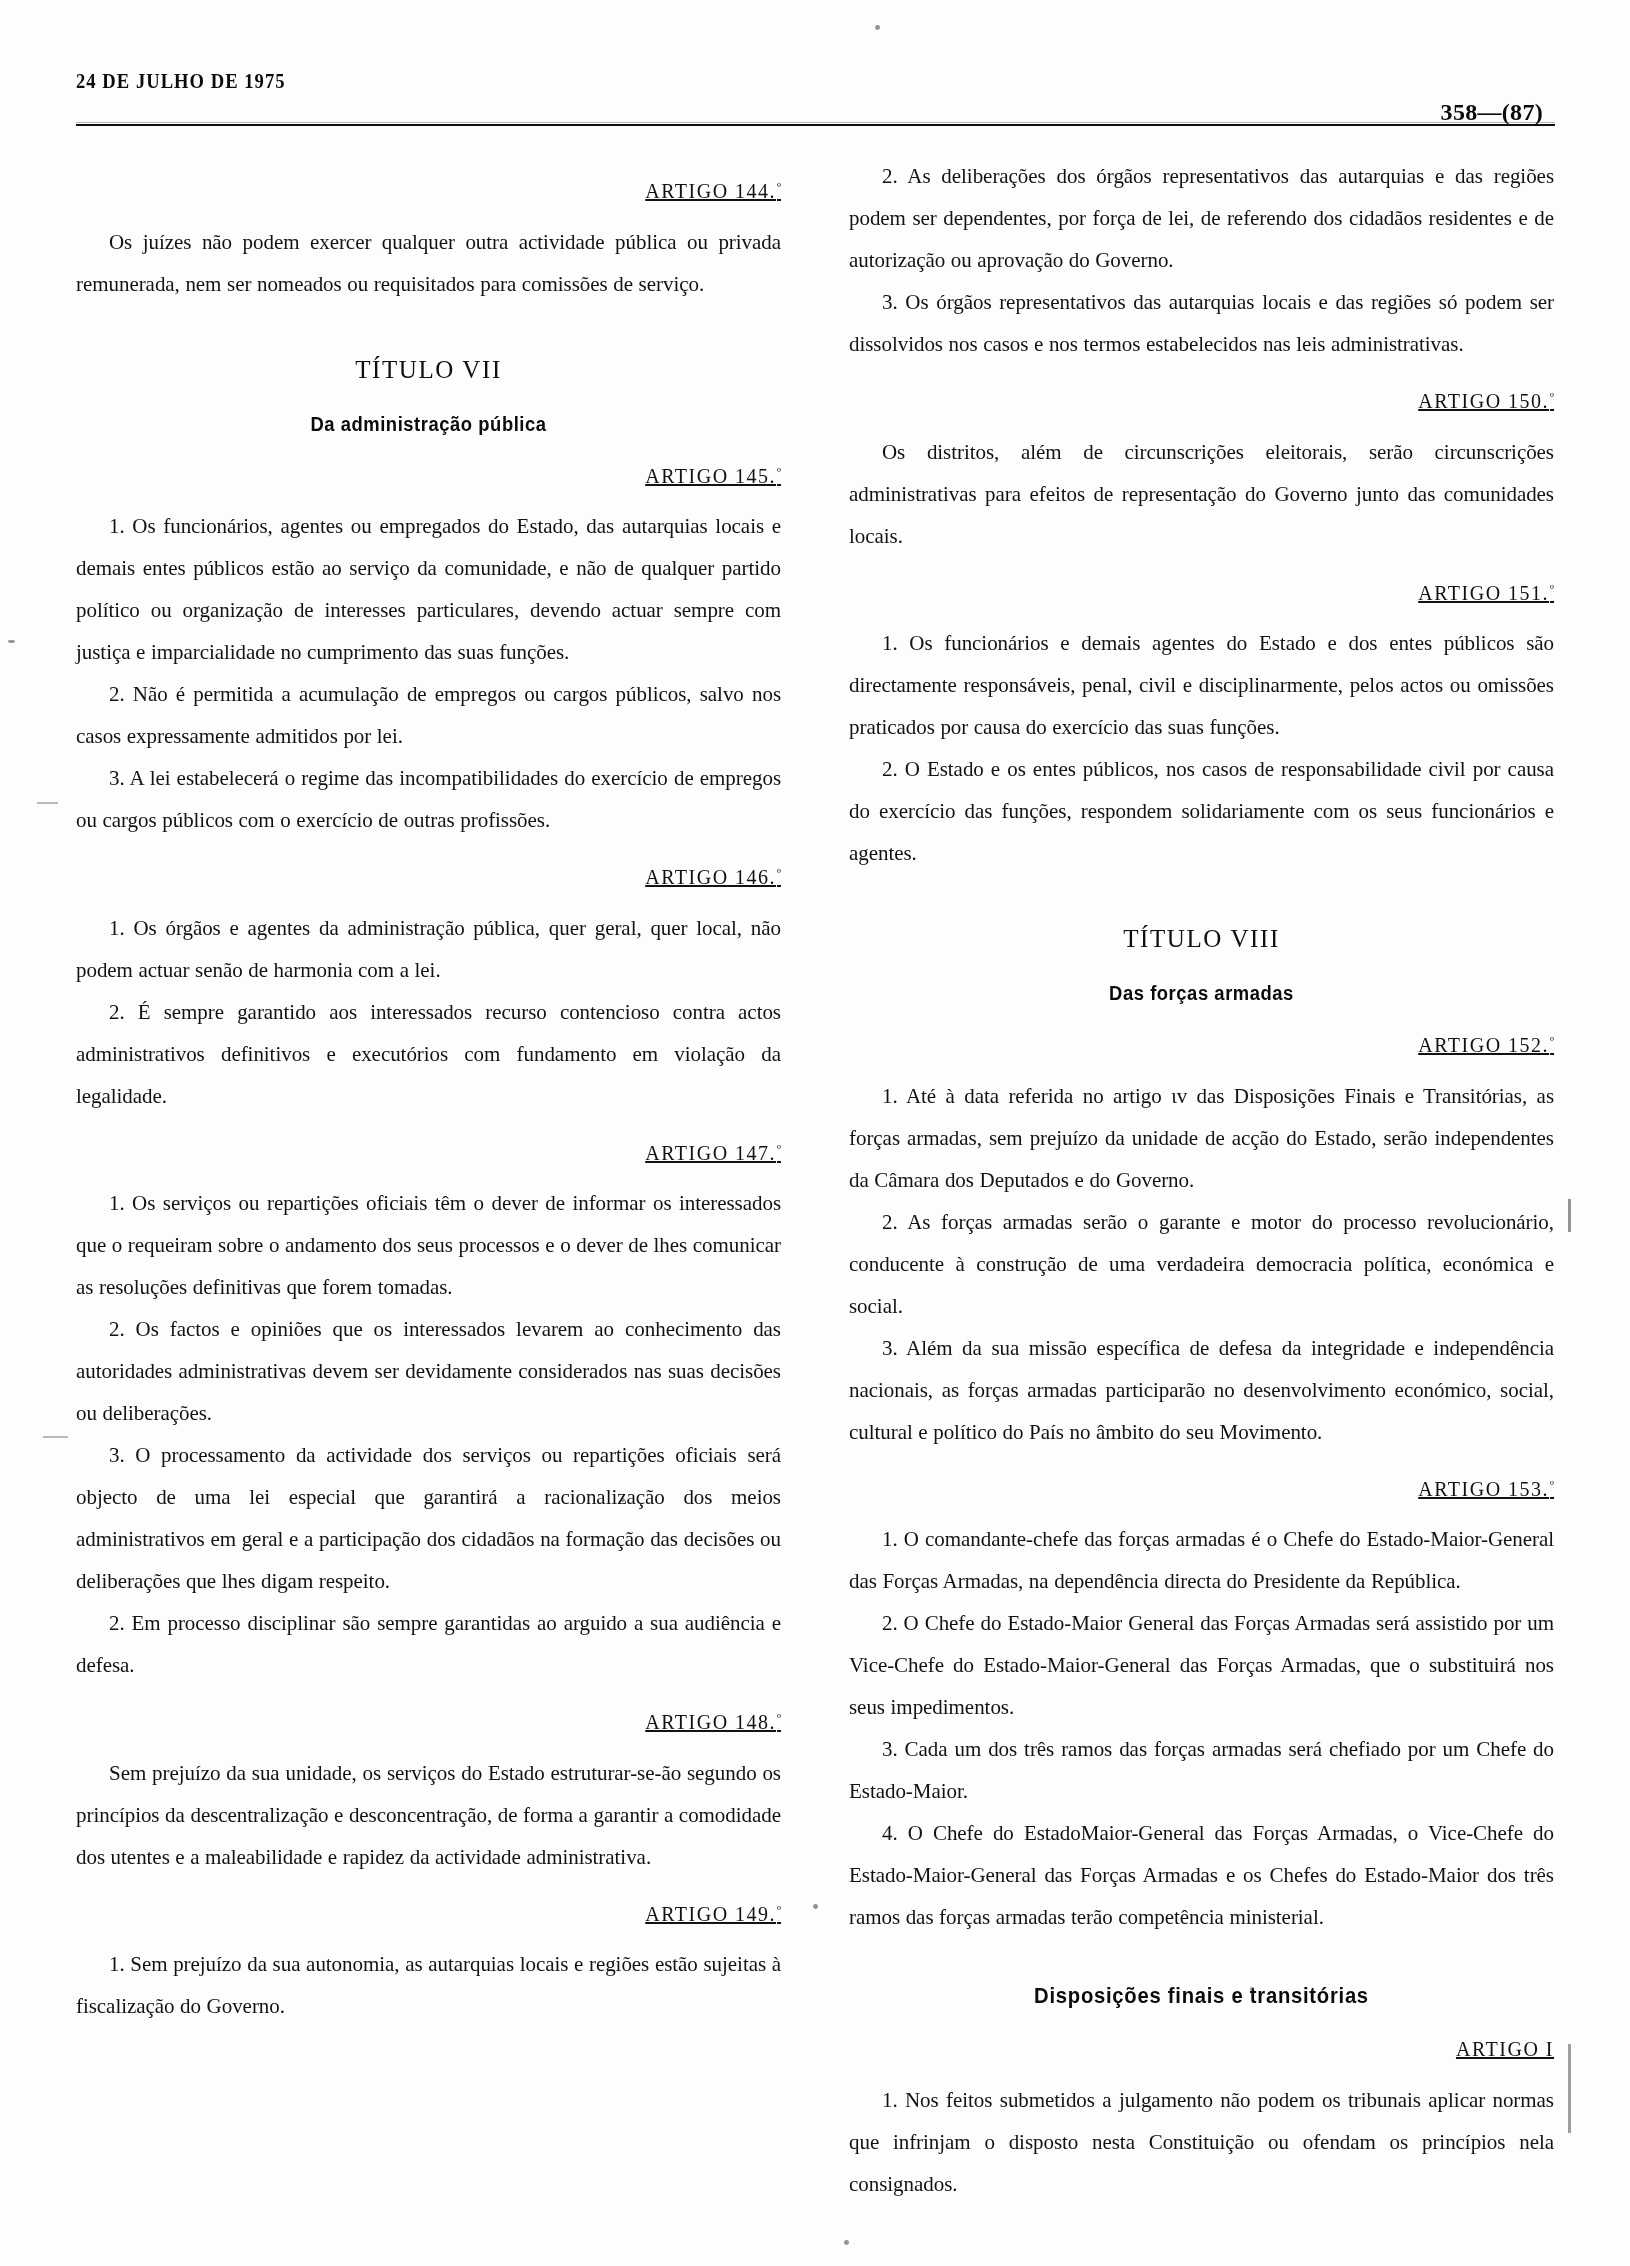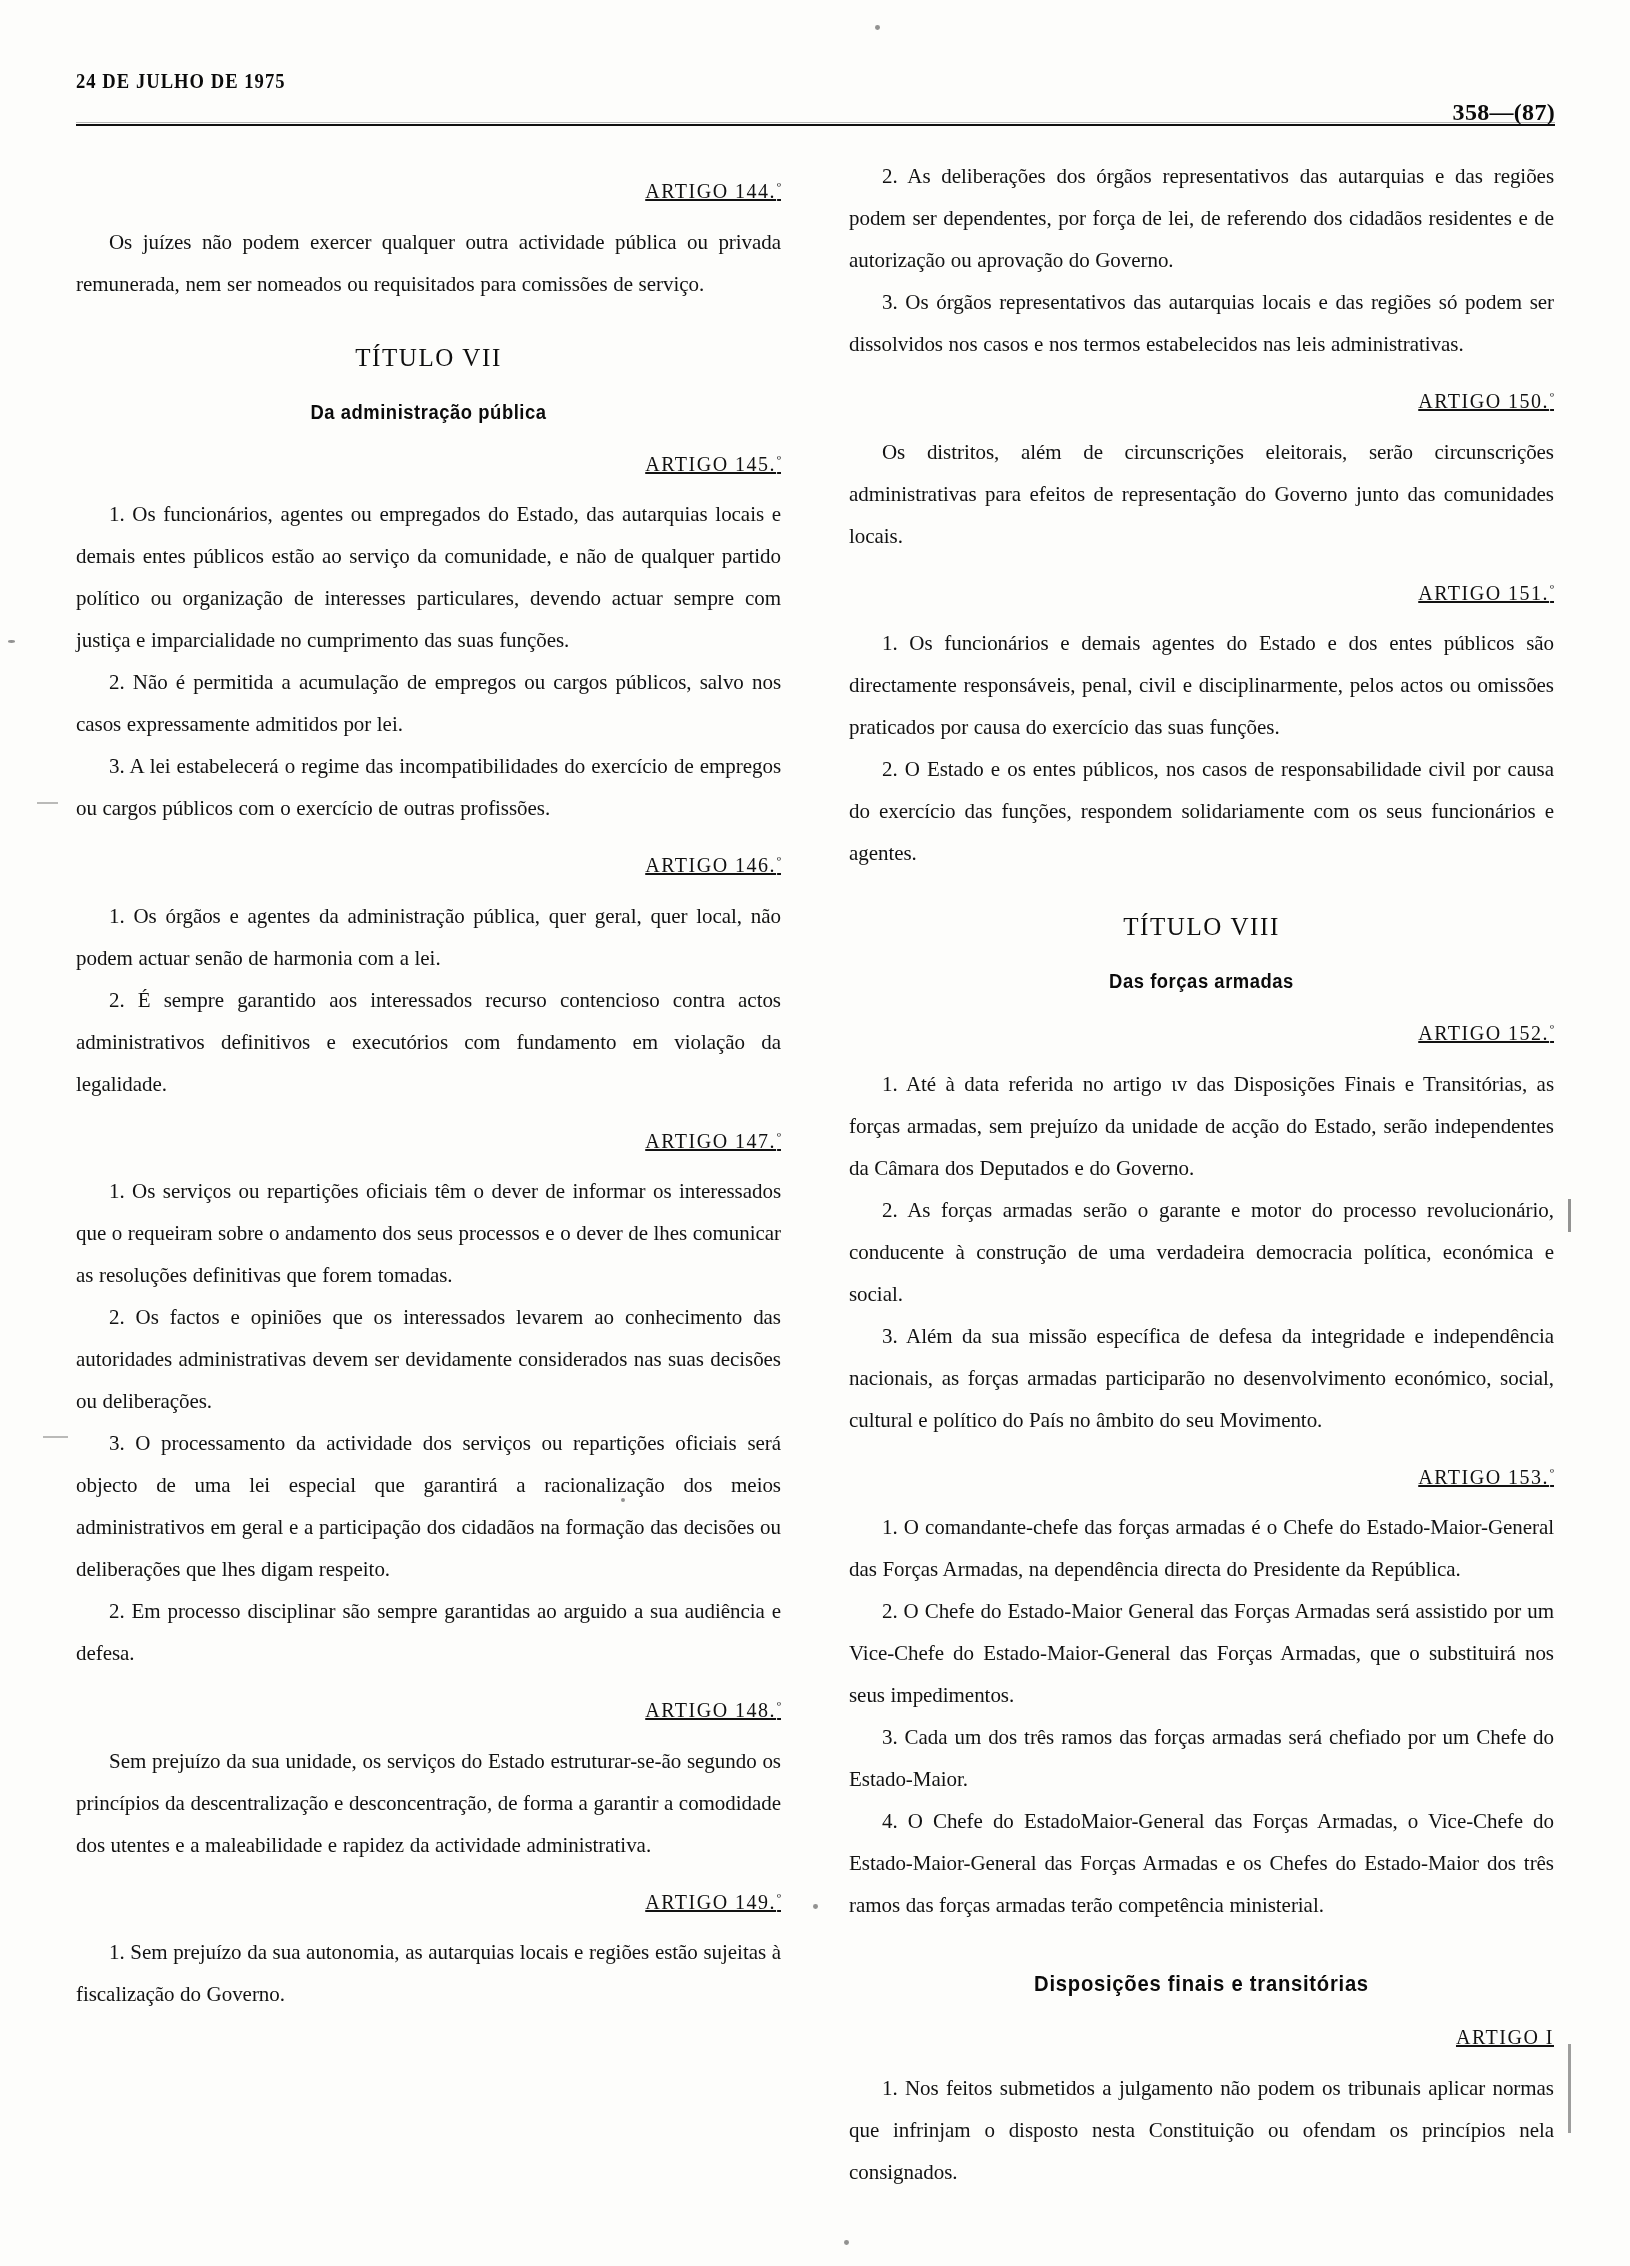--- a/index.html
+++ b/index.html
@@ -47,21 +47,21 @@
     font-weight: bold;
     font-size: 20px;
     letter-spacing: 1.1px;
     transform: scaleX(0.93);
     transform-origin: left center;
     white-space: nowrap;
     color: #0b0b0b;
   }
   .masthead-right {
     position: absolute;
-    right: 0;
+    right: 12px;
     top: 29px;
     font-family: "Liberation Serif", "DejaVu Serif", serif;
     font-weight: bold;
     font-size: 24px;
     letter-spacing: 0.3px;
     white-space: nowrap;
     color: #0b0b0b;
   }
   .rule {
     position: absolute;
@@ -106,21 +106,21 @@
   .art-head .ord {
     font-size: 12.6px;
     vertical-align: 0.55em;
     letter-spacing: 0;
     margin-left: 1px;
   }
   .titulo {
     text-align: center;
     font-size: 25px;
     letter-spacing: 1.6px;
-    margin: 39px 0 29px 0;
+    margin: 51px 0 29px 0;
     color: #0f0f0f;
   }
   .subtitulo {
     text-align: center;
     font-family: "Liberation Sans", "DejaVu Sans", sans-serif;
     font-weight: bold;
     font-size: 20px;
     letter-spacing: 0.6px;
     transform: scaleX(0.92);
     margin: 0 0 29px 0;

